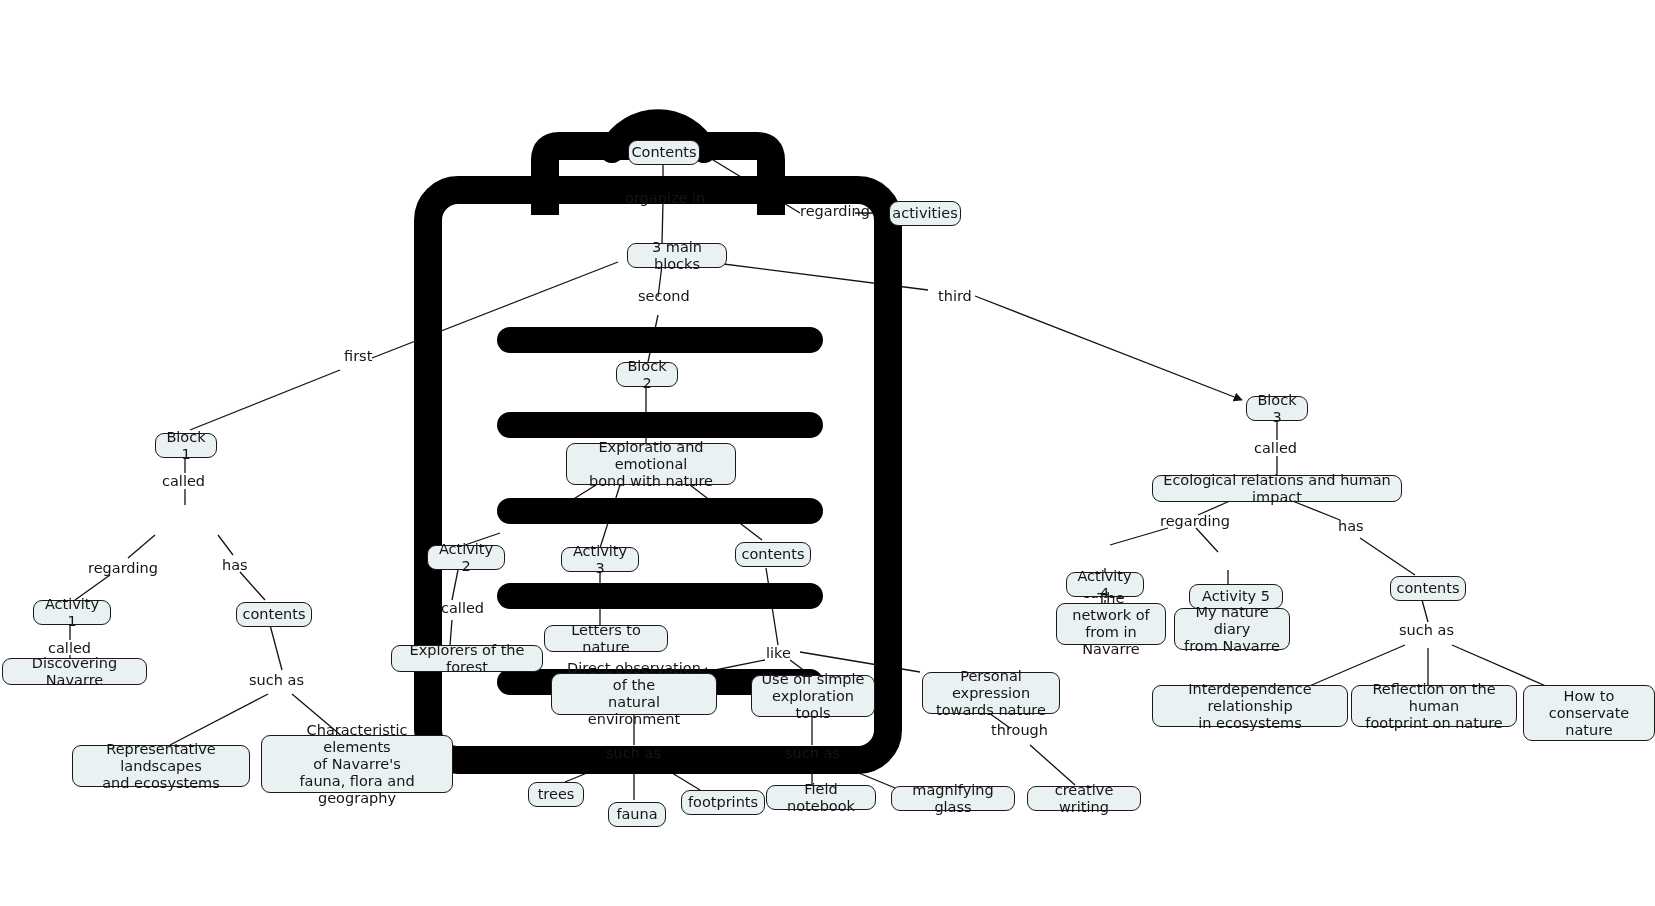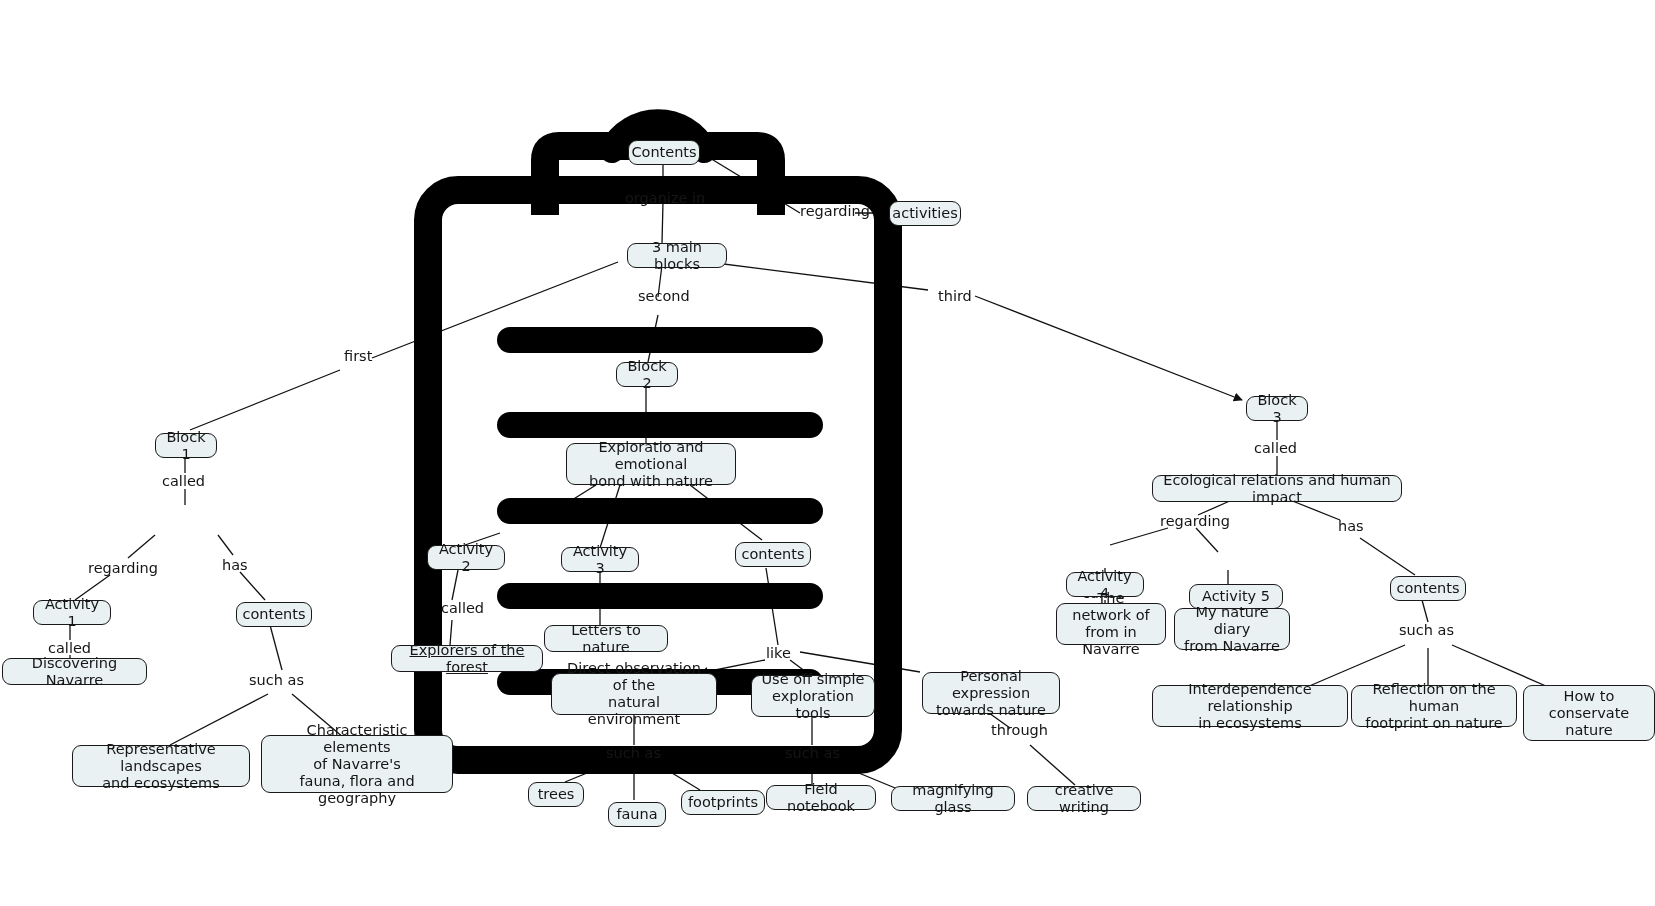--- a/index.html
+++ b/index.html
@@ -177,21 +177,21 @@
   <div class="node" style="left:72px;top:745px;width:178px;height:42px;">Representative landscapes
 and ecosystems</div>
   <div class="node" style="left:261px;top:735px;width:192px;height:58px;">Characteristic elements
 of Navarre's
 fauna, flora and geography</div>
 
   <div class="node" style="left:616px;top:362px;width:62px;height:25px;">Block 2</div>
   <div class="node" style="left:566px;top:443px;width:170px;height:42px;">Exploratio and emotional
 bond with nature</div>
   <div class="node" style="left:427px;top:545px;width:78px;height:25px;">Activity 2</div>
-  <div class="node" style="left:391px;top:645px;width:152px;height:27px;text-decoration:underline;">Explorers of the forest</div>
+  <div class="node" style="left:391px;top:645px;width:152px;height:27px;">Explorers of the forest</div>
   <div class="node" style="left:561px;top:547px;width:78px;height:25px;">Activity 3</div>
   <div class="node" style="left:544px;top:625px;width:124px;height:27px;">Letters to nature</div>
   <div class="node" style="left:735px;top:542px;width:76px;height:25px;">contents</div>
   <div class="node" style="left:551px;top:673px;width:166px;height:42px;">Direct observation of the
 natural environment</div>
   <div class="node" style="left:751px;top:675px;width:124px;height:42px;">Use off simple
 exploration tools</div>
   <div class="node" style="left:922px;top:672px;width:138px;height:42px;">Personal expression
 towards nature</div>
   <div class="node" style="left:528px;top:782px;width:56px;height:25px;">trees</div>

